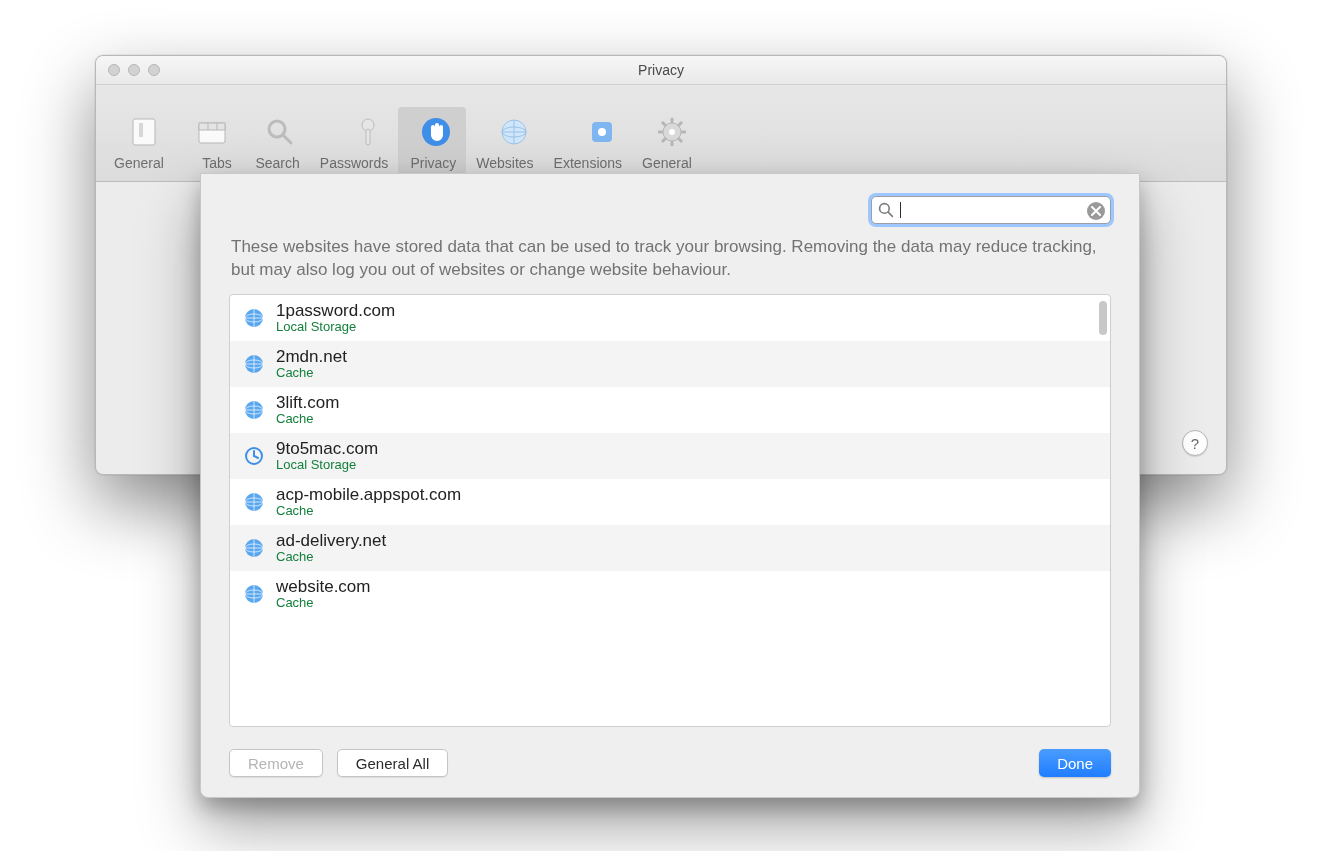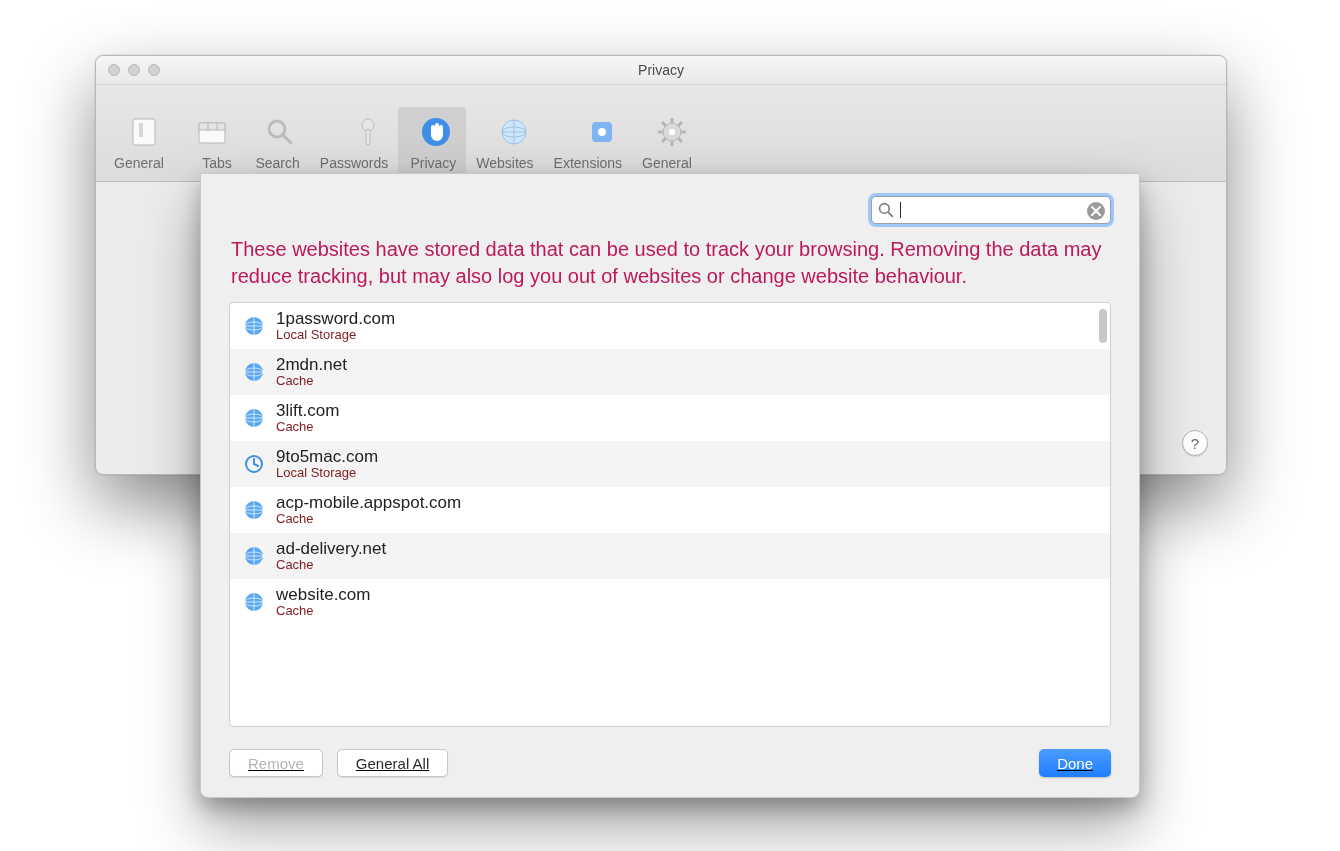--- a/index.html
+++ b/index.html
@@ -37,31 +37,31 @@
     width:240px;height:28px;border:1px solid #9aa0a6;border-radius:5px;
     background:#fff;position:relative;display:flex;align-items:center;padding:0 26px 0 28px;box-sizing:border-box;
     box-shadow:0 0 0 3px #9ec6ff;
   }
   .searchwrap svg.mag{position:absolute;left:6px;top:5px;width:16px;height:16px;stroke:#7c7c7c;fill:none;}
   .searchwrap .clear{position:absolute;right:5px;top:5px;width:18px;height:18px;border-radius:50%;
     background:#9a9a9a;display:flex;align-items:center;justify-content:center;}
   .searchwrap input{border:none;outline:none;width:100%;font-size:14px;background:transparent;}
   .caret{width:1px;height:16px;background:#2b2b2b;animation:blink 1s steps(1) infinite;}
   @keyframes blink{50%{opacity:0}}
-  .desc{font-size:20px;color:#be185d;line-height:1.35;margin:0 2px 12px;}
+  .desc{font-size:17px;color:#737373;line-height:1.35;margin:0 2px 12px;}
   .listwrap{flex:1;border:1px solid #cfcfcf;border-radius:4px;background:#fff;overflow:hidden;position:relative;}
   .list{position:absolute;inset:0;overflow-y:auto;}
   .row{display:flex;align-items:center;gap:12px;padding:6px 14px;height:46px;box-sizing:border-box;}
   .row:nth-child(even){background:#f4f4f4;}
   .row .gicon{width:20px;height:20px;flex:none;}
   .row .txt{display:flex;flex-direction:column;line-height:1.15;}
   .row .dom{font-size:17px;color:#222;}
-  .row .sub{font-size:13px;color:#7f1d1d;}
+  .row .sub{font-size:13px;color:#15803d;}
   .scrollthumb{position:absolute;right:3px;top:6px;width:8px;height:34px;border-radius:4px;background:#c8c8c8;}
-  .footer{display:flex;align-items:center;gap:14px;margin-top:22px;text-decoration:underline;}
+  .footer{display:flex;align-items:center;gap:14px;margin-top:22px;}
   .btn{height:28px;padding:0 18px;border:1px solid #c5c5c5;border-radius:5px;background:#fff;
     font-size:15px;color:#2b2b2b;box-shadow:0 1px 1px rgba(0,0,0,.08);}
   .btn.disabled{color:#b4b4b4;}
   .btn.primary{margin-left:auto;border:none;color:#fff;
     background:linear-gradient(#4a9dff,#1f7dff);box-shadow:0 1px 2px rgba(0,0,0,.2);}
   
   .globe{fill:#59a7f0;}
 </style>
 </head>
 <body>

